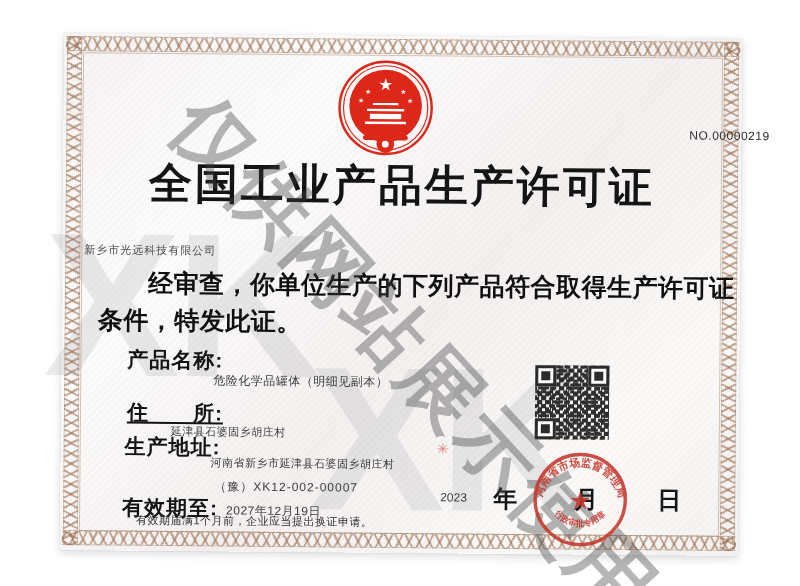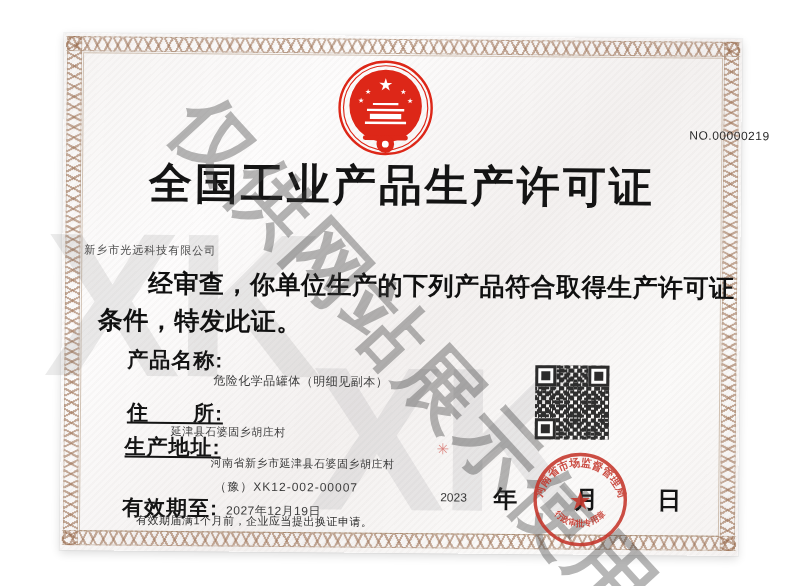--- a/index.html
+++ b/index.html
@@ -43,21 +43,21 @@
     font-size:43px;font-weight:900;letter-spacing:3px;color:#141414;}
   
   .company{position:absolute;left:22px;top:209px;font-size:11px;color:#4c4c4c;z-index:2;letter-spacing:1px;}
   .para{position:absolute;left:36px;top:231px;width:638px;z-index:2;
     font-size:25px;font-weight:bold;line-height:37px;text-indent:2em;
     letter-spacing:.5px;color:#101010;}
   .flabel{position:absolute;font-size:21px;font-weight:bold;color:#141414;letter-spacing:1px;z-index:2;}
   .fval{position:absolute;font-size:11px;color:#3c3c3c;z-index:2;letter-spacing:.5px;}
   .l1{left:66px;top:312px;} .v1{left:152px;top:338px;font-size:12px;}
   .l2{left:66px;top:365px;text-decoration:underline;} .v2{left:110px;top:390px;}
-  .l3{left:64px;top:399px;text-decoration:underline;} .v3{left:150px;top:421px;}
+  .l3{left:64px;top:399px;} .v3{left:150px;top:421px;}
   .l4{left:64px;top:432px;} .v4{left:154px;top:444px;font-size:12px;letter-spacing:1px;}
   .l5{left:62px;top:460px;text-align:center;} .v5{left:166px;top:468px;font-size:12px;}
   .note{position:absolute;left:76px;top:479px;font-size:11px;color:#2e2e2e;z-index:2;letter-spacing:.5px;}
   .seal-frag{position:absolute;left:376px;top:404px;font-size:15px;color:rgba(198,48,38,.55);z-index:2;}
   
   .yearval{position:absolute;left:364px;top:454px;font-size:12px;color:#3a3a3a;z-index:2;margin-left:16px;}
   .dchar{position:absolute;top:446px;font-size:24px;font-weight:bold;color:#141414;z-index:2;}
   .d-y{left:433px;} .d-m{left:514px;} .d-d{left:597px;}
   
   .qr{position:absolute;left:474px;top:328px;width:74px;height:74px;z-index:3;opacity:.88;

